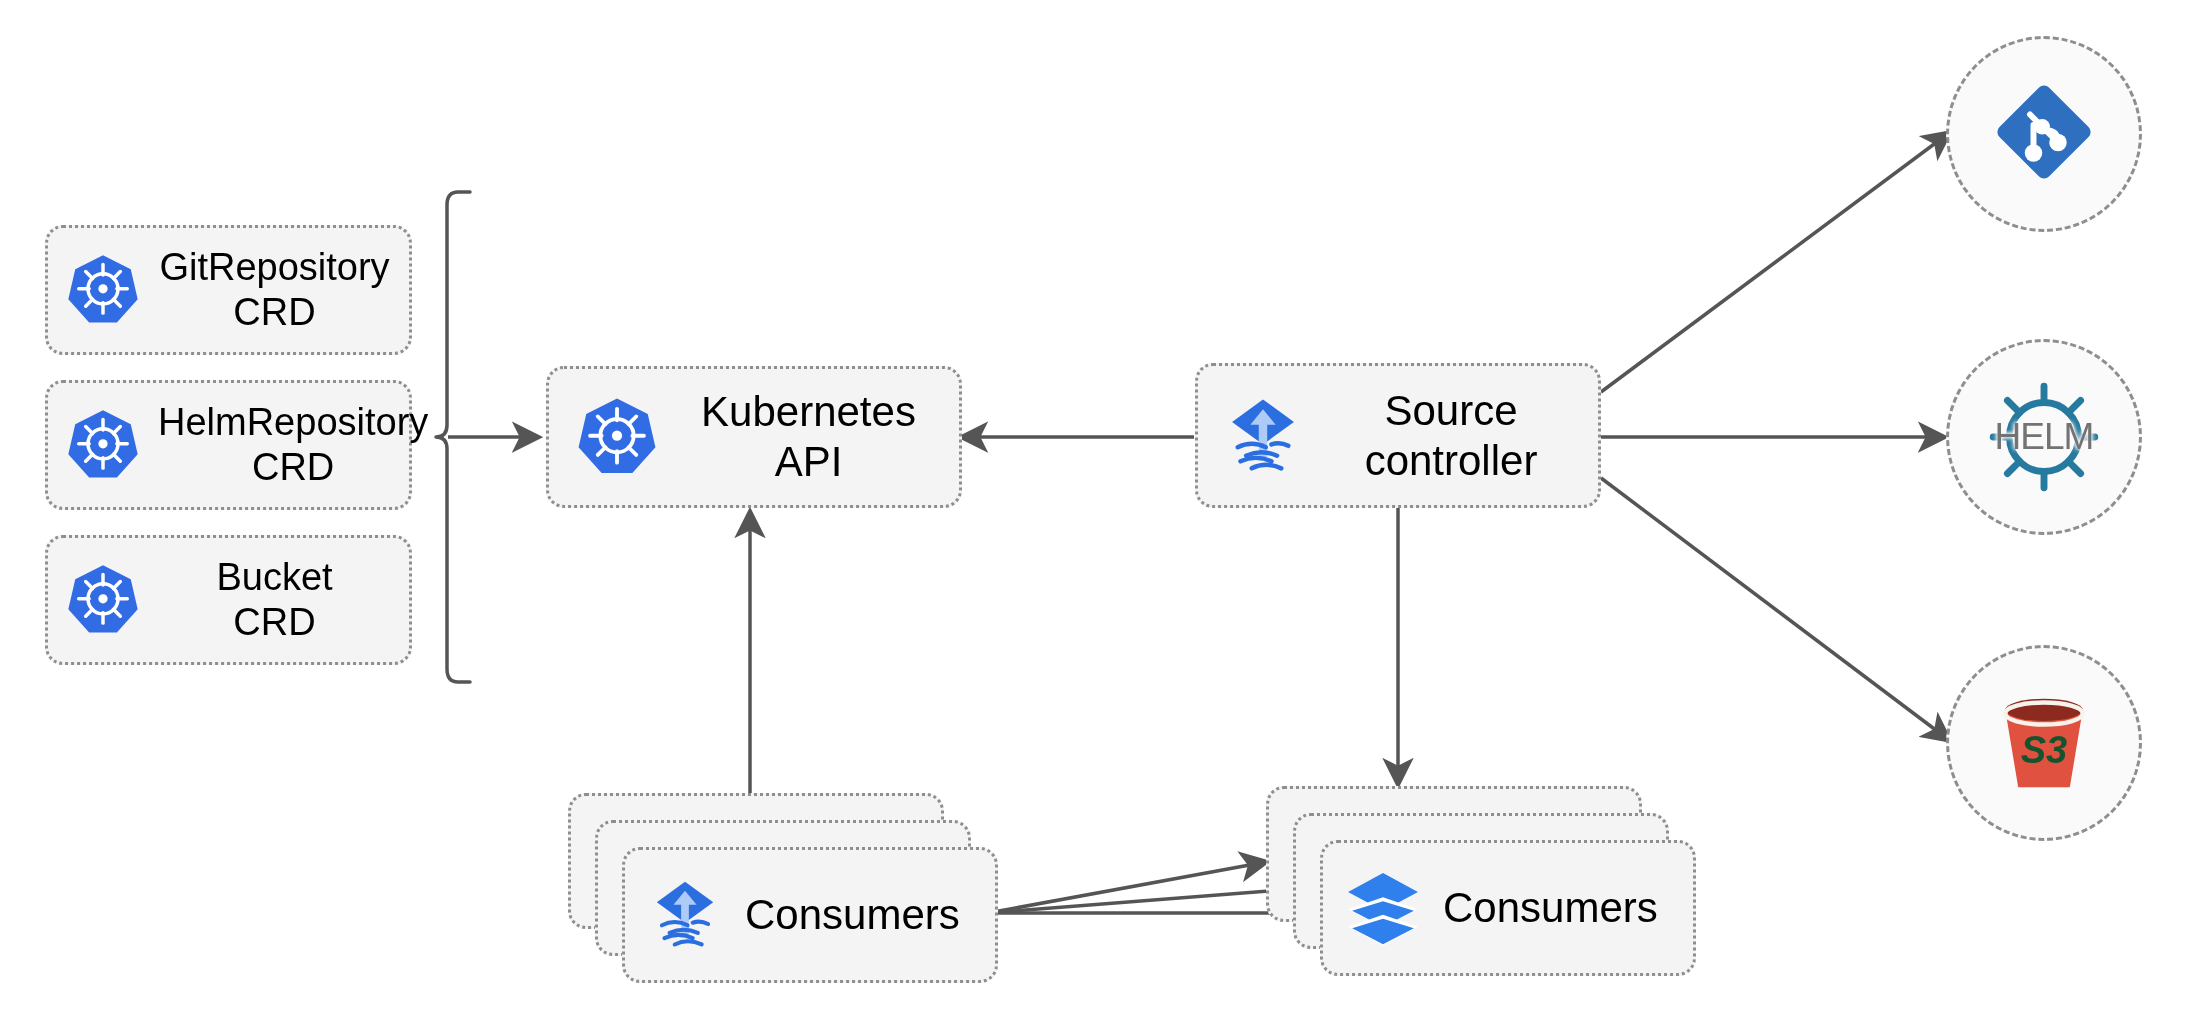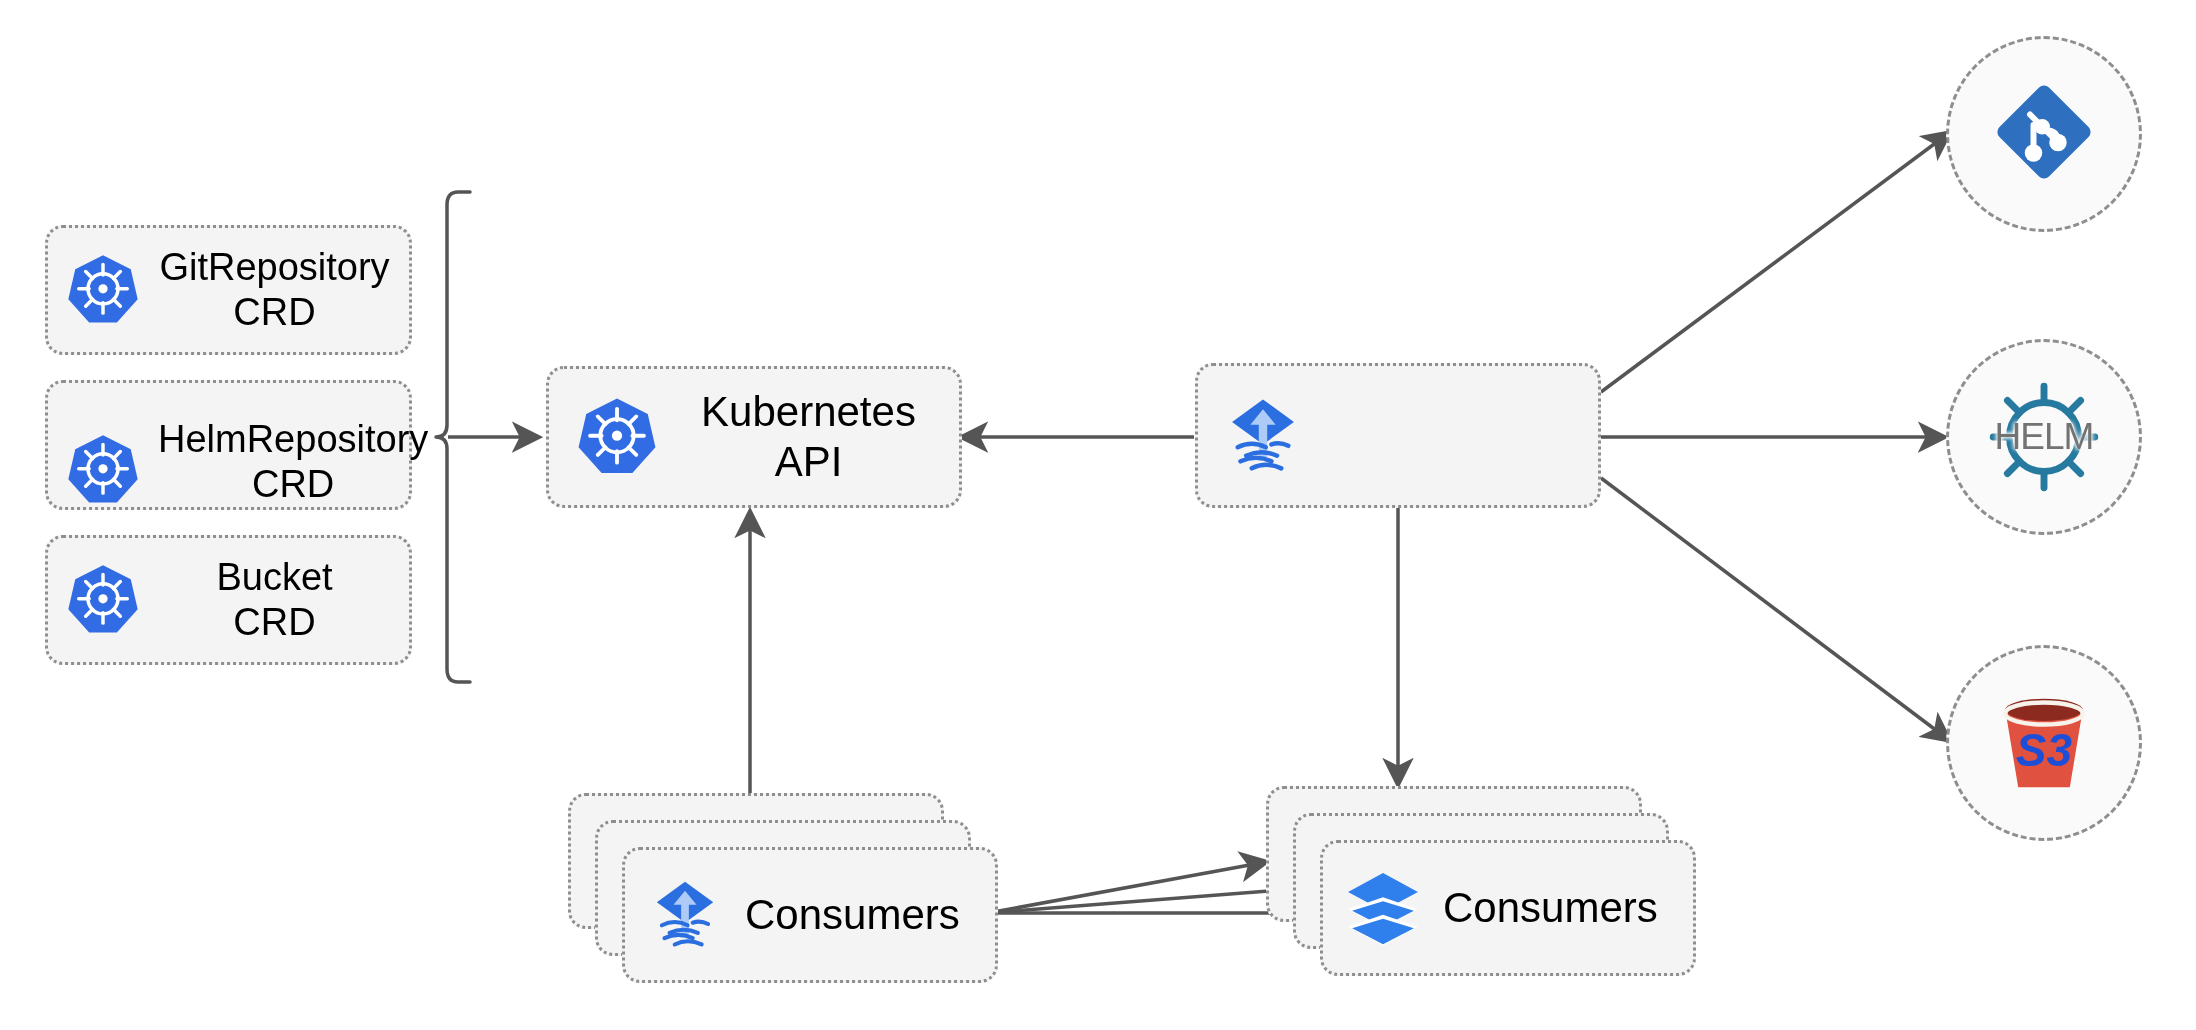--- a/index.html
+++ b/index.html
@@ -151,21 +151,21 @@
           <line x1="47" y1="16" x2="41" y2="22"></line>
           <line x1="23" y1="40" x2="17" y2="46"></line>
         </g>
         <circle cx="32" cy="31" r="4" fill="#ffffff"></circle>
       </svg>
     </span>
     <span class="label">GitRepository
 CRD</span>
   </div>
 
-  <div class="node crd" style="left:45px; top:380px; width:367px; height:130px;align-items:flex-end;">
+  <div class="node crd" style="left:45px; top:380px; width:367px; height:130px;">
     <span class="icon-slot" style="width:110px;">
       <svg width="74" height="74" viewBox="0 0 64 64">
         <path d="M32 2 L56 14 L62 40 L44 60 L20 60 L2 40 L8 14 Z" fill="#326ce5"></path>
         <g stroke="#ffffff" stroke-width="3" fill="none" stroke-linecap="round">
           <circle cx="32" cy="31" r="13"></circle>
           <line x1="32" y1="10" x2="32" y2="19"></line>
           <line x1="32" y1="43" x2="32" y2="52"></line>
           <line x1="11" y1="31" x2="20" y2="31"></line>
           <line x1="44" y1="31" x2="53" y2="31"></line>
           <line x1="17" y1="16" x2="23" y2="22"></line>
@@ -230,20 +230,22 @@
         <path d="M32 13 L41 24 L35 24 L35 47 L29 47 L29 24 L23 24 Z" fill="#aecbf7"></path>
         <g stroke="#2a6ee0" stroke-width="3.2" fill="none" stroke-linecap="round">
           <path d="M14 40 Q 24 35 34 40"></path>
           <path d="M20 46 Q 31 41 42 46"></path>
           <path d="M16 50 Q 27 45 38 50"></path>
           <path d="M24 55 Q 34 50 45 55"></path>
           <path d="M38 38 Q 44 36 50 39"></path>
         </g>
       </svg>
     </span>
+    <span class="label" style="white-space:pre-line; padding-right:24px;">Source
+controller</span>
   </div>
 
   <div class="stack" style="left:568px; top:793px; width:430px; height:190px;">
     <div class="card back2" style="width:376px; height:136px;"></div>
     <div class="card back1" style="width:376px; height:136px;"></div>
     <div class="card front" style="width:376px; height:136px;">
       <span class="icon-slot" style="width:120px;">
         <svg width="82" height="82" viewBox="0 0 64 64">
           <path d="M32 6 L54 22 L32 38 L10 22 Z" fill="#2a6ee0"></path>
           <path d="M32 13 L41 24 L35 24 L35 47 L29 47 L29 24 L23 24 Z" fill="#aecbf7"></path>
@@ -318,18 +320,18 @@
 
   <div class="circle-node" style="left:1946px; top:645px; width:196px; height:196px;">
     <span style="position:relative; display:block; width:118px; height:118px;">
       <svg width="118" height="118" viewBox="0 0 64 64" style="position:absolute; left:0; top:0;">
         <path d="M11 14 L53 14 L46 56 L18 56 Z" fill="#e0523f"></path>
         <ellipse cx="32" cy="14" rx="21" ry="6" fill="#8c2a20"></ellipse>
         <ellipse cx="32" cy="16" rx="21" ry="6" fill="none" stroke="#f7f2ea" stroke-width="2.4"></ellipse>
       </svg>
       <span style="position:absolute; left:0; top:0; width:118px; height:118px;
                    display:flex; align-items:center; justify-content:center;
-                   font-size:46px; font-weight:bold; color:#1d4ed8;
+                   font-size:38px; font-weight:bold; color:#14532d;
                    font-style:italic; padding-top:14px; box-sizing:border-box;">S3</span>
     </span>
   </div>
 
 </div>
 
 </body></html>

